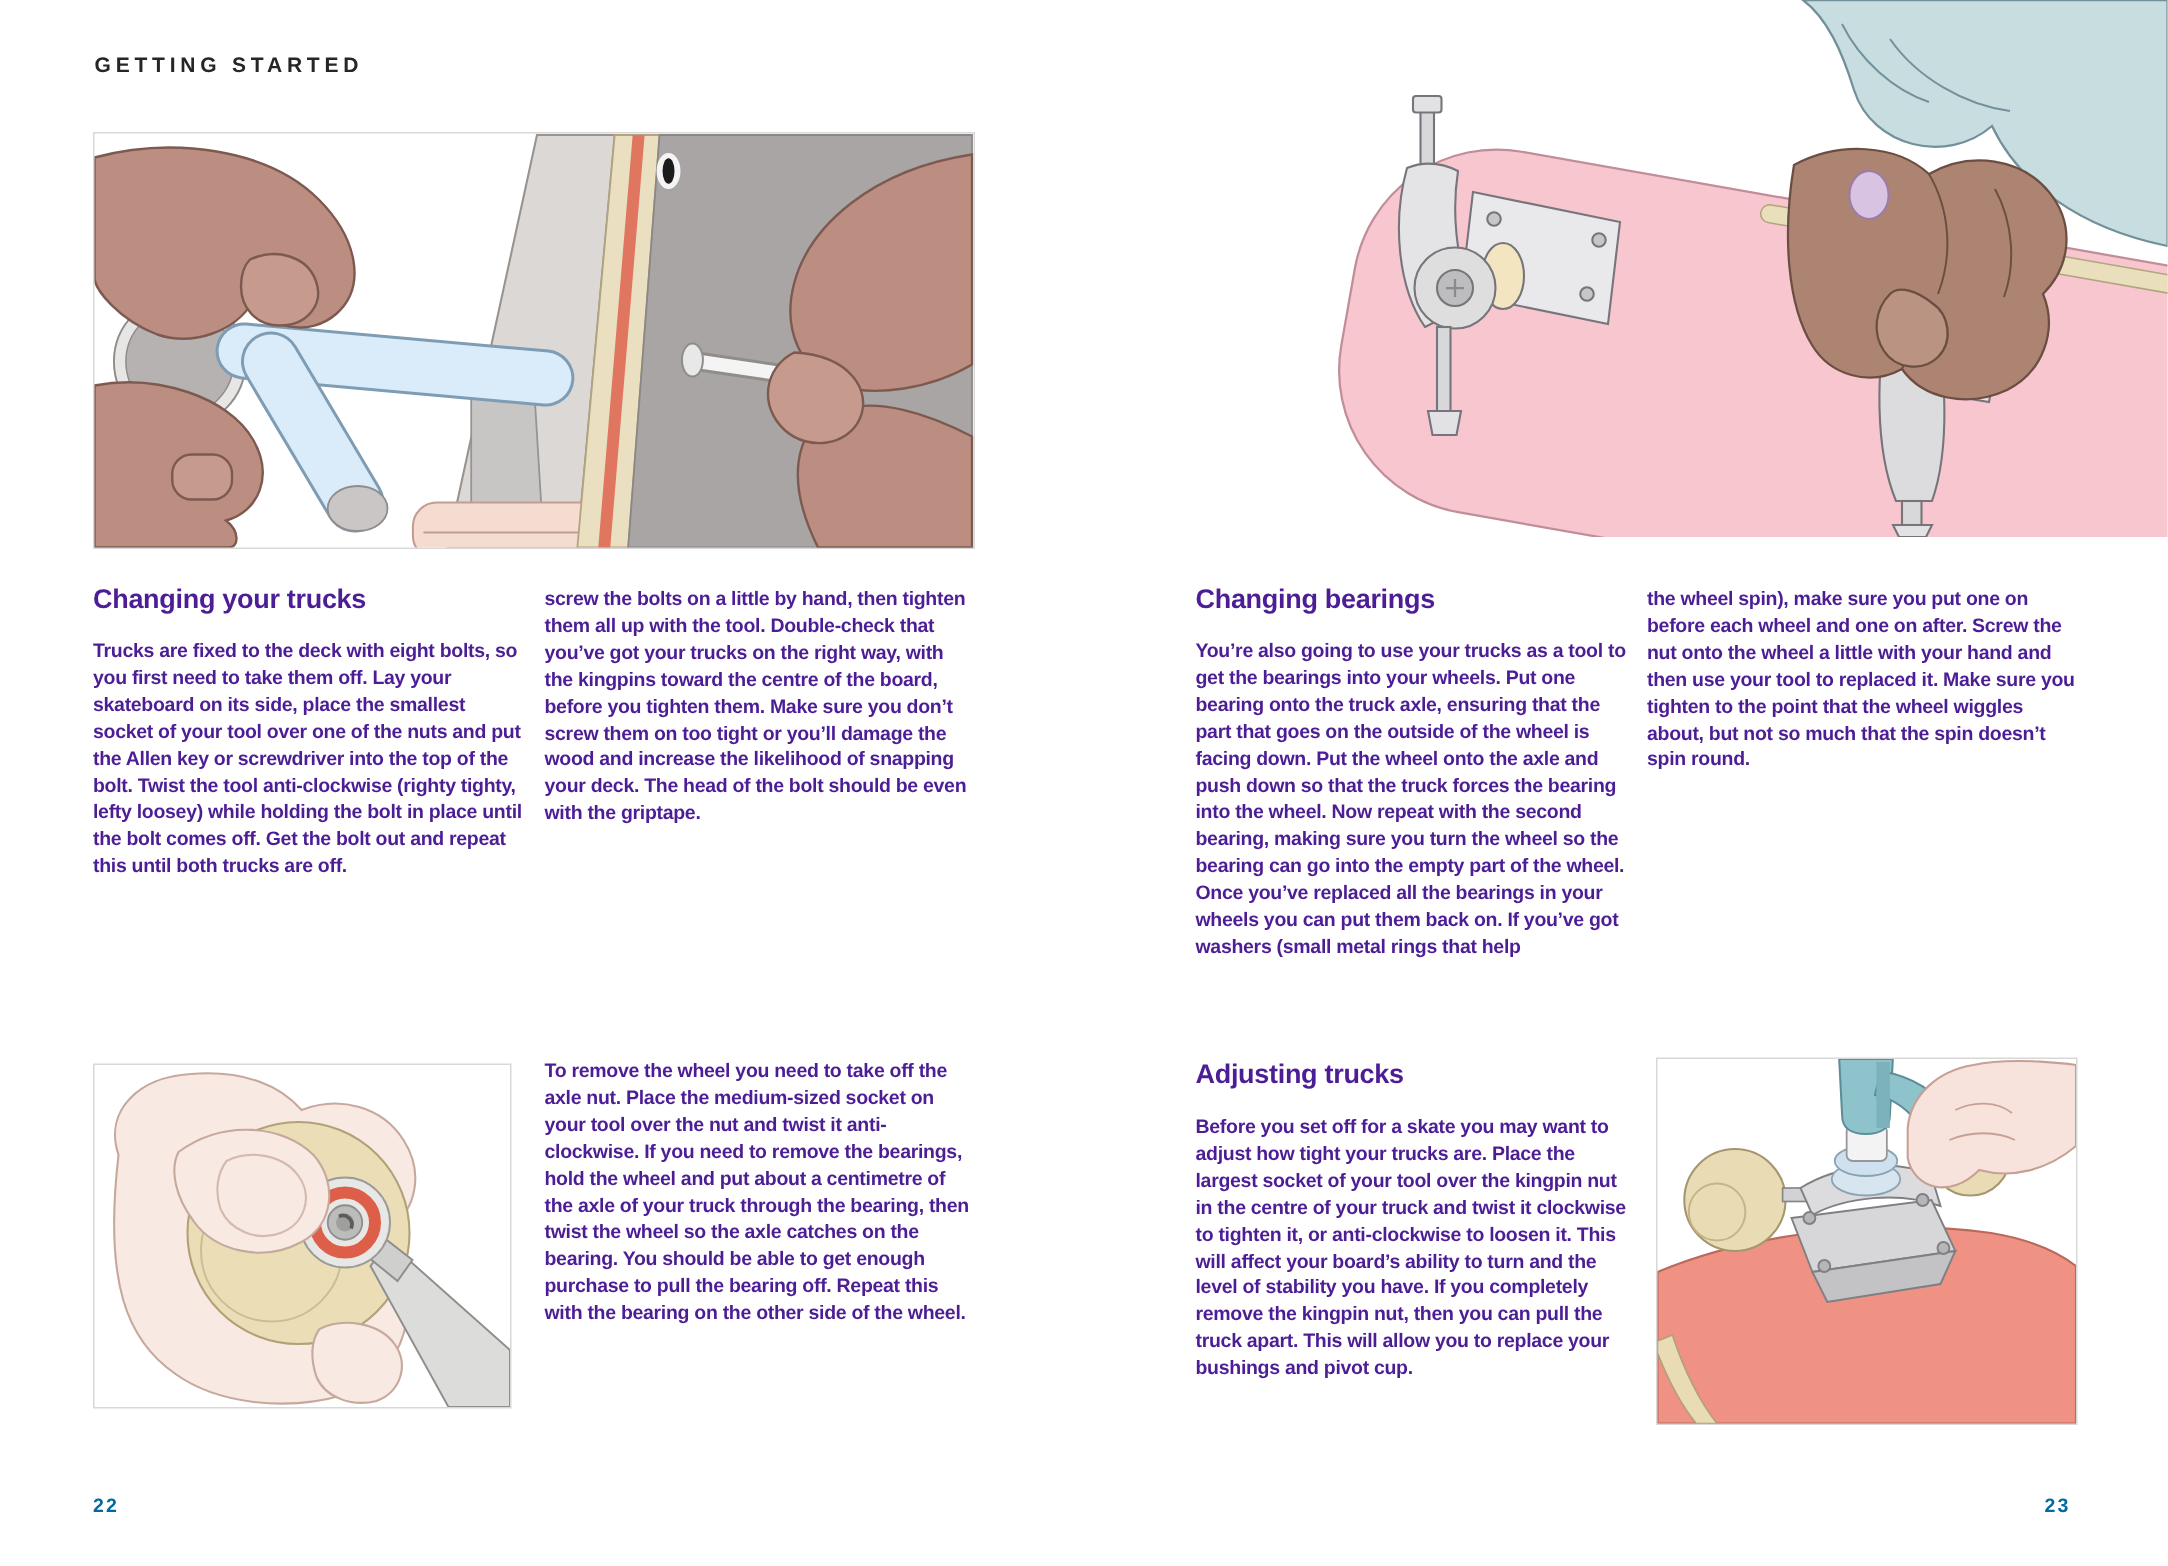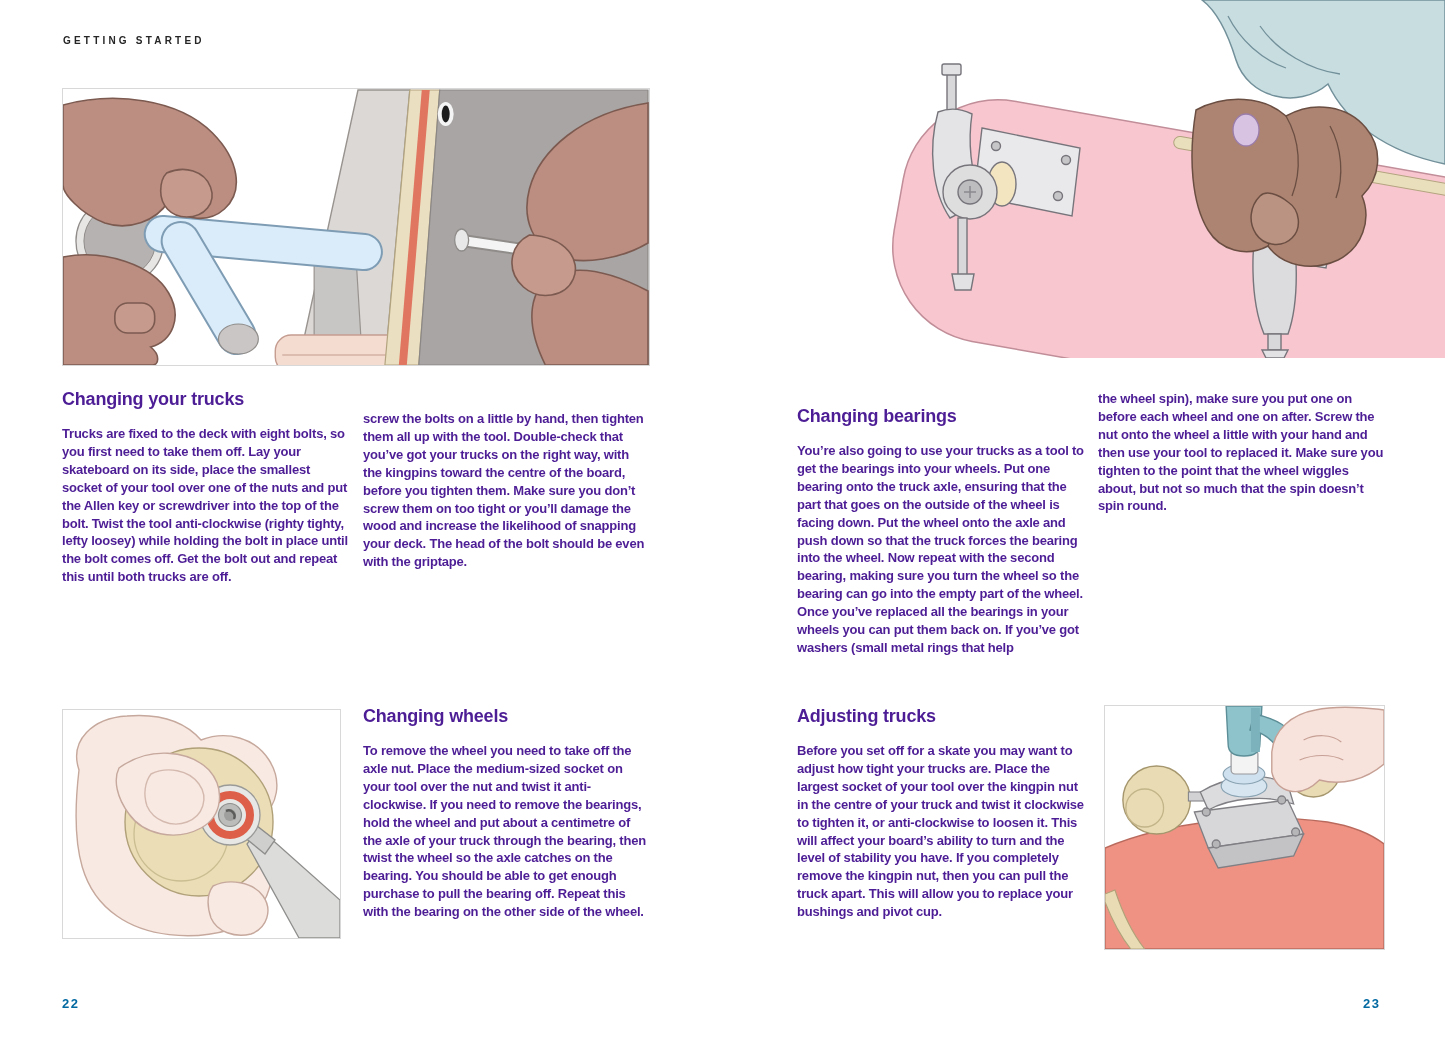--- a/index.html
+++ b/index.html
@@ -7,21 +7,21 @@
     width: 1445px; height: 1044px;
     background: #ffffff;
     position: relative;
     overflow: hidden;
     font-family: "Liberation Sans", sans-serif;
     color: #1e1e1e;
   }
   .abs { position: absolute; }
   .header-label {
     left: 63px; top: 35px;
-    font-size: 10px; font-weight: bold;
+    font-size: 14px; font-weight: bold;
     letter-spacing: 3.2px; color: #262626;
   }
   .illo {
     background: #fff;
     box-sizing: border-box;
   }
   .illo.bordered { border: 1px solid #d8d8d8; }
   .illo svg { display: block; width: 100%; height: 100%; }
   .col {
     width: 287px;
@@ -129,25 +129,25 @@
     </g>
     <ellipse cx="416" cy="130" rx="13" ry="16" fill="#d8c3e2" stroke="#9a7cab" stroke-width="1.3"></ellipse>
   </svg>
 </div>
 
 <div class="abs col" style="left:62px; top:388px;">
   <h2>Changing your trucks</h2>
   <p>Trucks are fixed to the deck with eight bolts, so you first need to take them off. Lay your skateboard on its side, place the smallest socket of your tool over one of the nuts and put the Allen key or screwdriver into the top of the bolt. Twist the tool anti-clockwise (righty tighty, lefty loosey) while holding the bolt in place until the bolt comes off. Get the bolt out and repeat this until both trucks are off.</p>
 </div>
 
-<div class="abs col" style="left:363px; top:390px;margin-top:20px;">
+<div class="abs col" style="left:363px; top:390px;">
   <p>screw the bolts on a little by hand, then tighten them all up with the tool. Double-check that you’ve got your trucks on the right way, with the kingpins toward the centre of the board, before you tighten them. Make sure you don’t screw them on too tight or you’ll damage the wood and increase the likelihood of snapping your deck. The head of the bolt should be even with the griptape.</p>
 </div>
 
-<div class="abs col" style="left:797px; top:405px;">
+<div class="abs col" style="left:797px; top:388px;">
   <h2>Changing bearings</h2>
   <p>You’re also going to use your trucks as a tool to get the bearings into your wheels. Put one bearing onto the truck axle, ensuring that the part that goes on the outside of the wheel is facing down. Put the wheel onto the axle and push down so that the truck forces the bearing into the wheel. Now repeat with the second bearing, making sure you turn the wheel so the bearing can go into the empty part of the wheel. Once you’ve replaced all the bearings in your wheels you can put them back on. If you’ve got washers (small metal rings that help</p>
 </div>
 
 <div class="abs col" style="left:1098px; top:390px;">
   <p>the wheel spin), make sure you put one on before each wheel and one on after. Screw the nut onto the wheel a little with your hand and then use your tool to replaced it. Make sure you tighten to the point that the wheel wiggles about, but not so much that the spin doesn’t spin round.</p>
 </div>
 
 <div class="abs illo bordered" style="left:62px; top:709px; width:279px; height:230px;">
   <svg viewBox="0 0 277 228" preserveAspectRatio="none">
@@ -167,21 +167,20 @@
       <path d="M163,101 a6,6 0 0 1 8,8" stroke="#5c5c5a" stroke-width="2.5" fill="none"></path>
     </g>
     <g fill="#f8e9e3" stroke="#c6a89c" stroke-width="1.4">
       <path d="M56,58 C86,36 126,40 146,60 C162,78 160,106 138,118 C112,132 80,124 66,104 C54,88 50,70 56,58 Z"></path>
       <path d="M88,64 C104,56 126,60 136,74 C146,88 140,106 124,112 C108,118 90,110 84,96 C80,84 82,72 88,64 Z" fill="none" stroke="#d4b9ae"></path>
     </g>
   </svg>
 </div>
 
 <div class="abs col" style="left:363px; top:705px;">
-  <h2>Changing wheels</h2>
   <p>To remove the wheel you need to take off the axle nut. Place the medium-sized socket on your tool over the nut and twist it anti-clockwise. If you need to remove the bearings, hold the wheel and put about a centimetre of the axle of your truck through the bearing, then twist the wheel so the axle catches on the bearing. You should be able to get enough purchase to pull the bearing off. Repeat this with the bearing on the other side of the wheel.</p>
 </div>
 
 <div class="abs col" style="left:797px; top:705px; width:290px;">
   <h2>Adjusting trucks</h2>
   <p>Before you set off for a skate you may want to adjust how tight your trucks are. Place the largest socket of your tool over the kingpin nut in the centre of your truck and twist it clockwise to tighten it, or anti-clockwise to loosen it. This will affect your board’s ability to turn and the level of stability you have. If you completely remove the kingpin nut, then you can pull the truck apart. This will allow you to replace your bushings and pivot cup.</p>
 </div>
 
 <div class="abs illo bordered" style="left:1104px; top:705px; width:281px; height:245px;">
   <svg viewBox="0 0 281 243" preserveAspectRatio="none">

